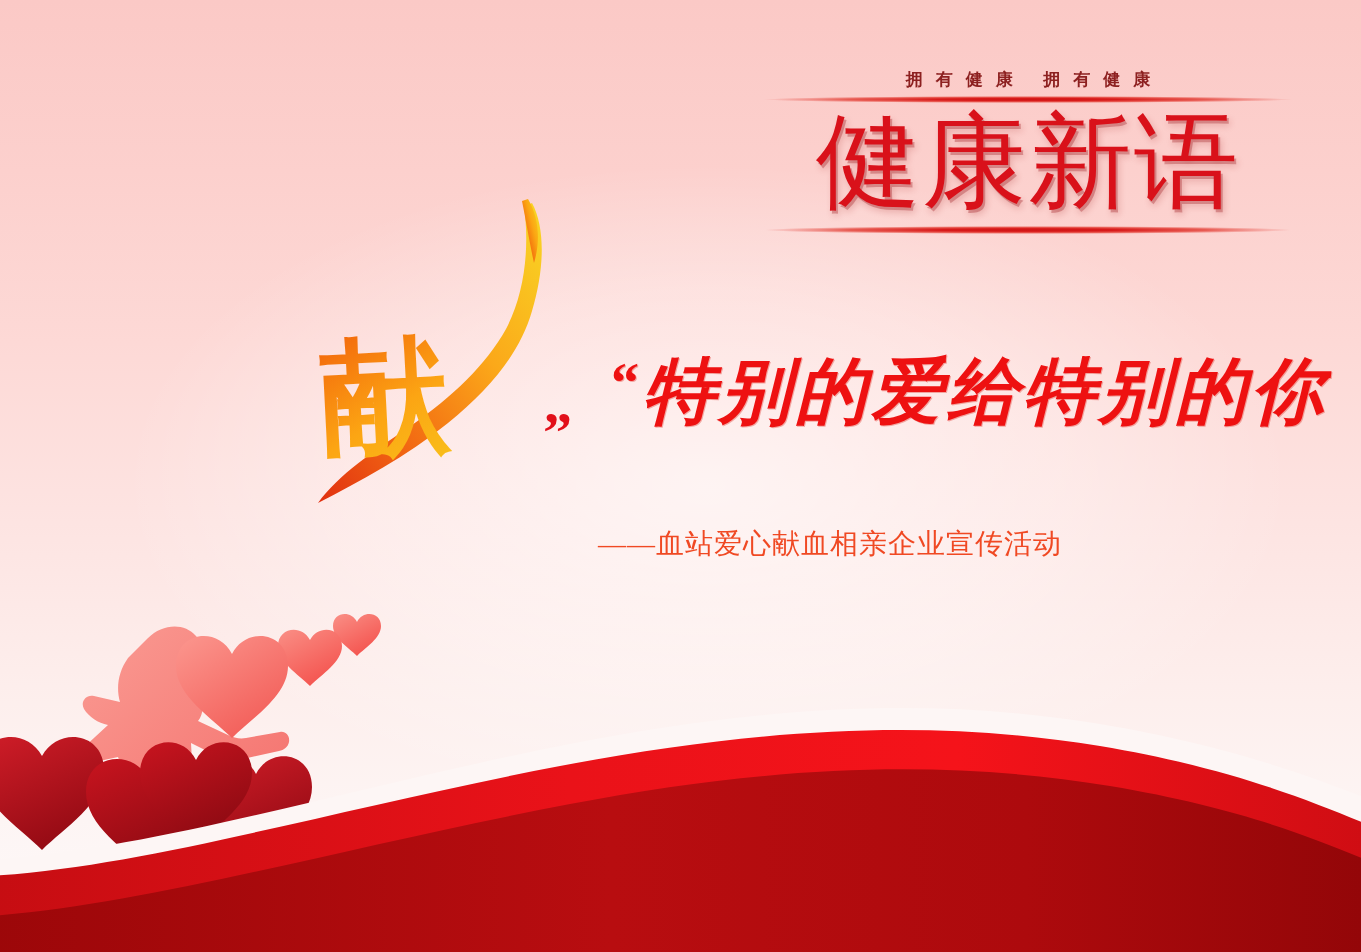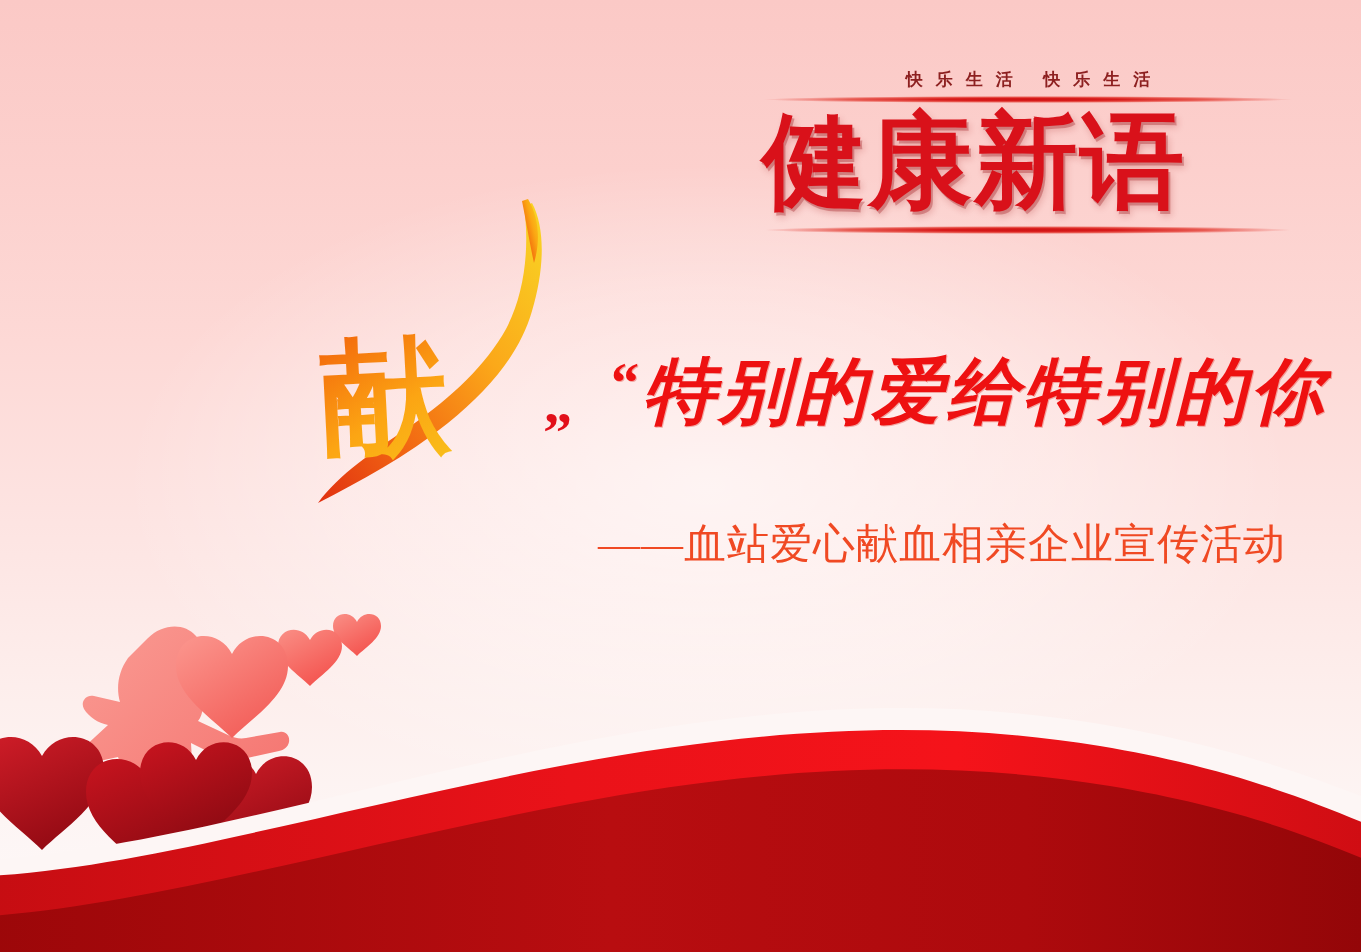--- a/index.html
+++ b/index.html
@@ -69,25 +69,25 @@
         #cf1414 0%, #d81a1a 34%, #e85a52 68%, rgba(240,150,145,0) 100%);
   }
   .rule-top { top: 34px; }
   .rule-bottom { top: 164px; height: 8px; }
 
   .masthead-title {
     position: absolute;
     left: 0;
     top: 44px;
     width: 532px;
-    text-align: left;
+    text-align: center;
     font-family: "Liberation Serif", "DejaVu Serif", serif;
     font-size: 104px;
     line-height: 112px;
-    font-weight: 700;
+    font-weight: 400;
     color: #d9111a;
     letter-spacing: 2px;
     white-space: nowrap;
     text-shadow: 2px 3px 0 rgba(150,10,15,0.30),
                  3px 5px 7px rgba(160,20,20,0.22);
   }
 
   
   .xianxue-art {
     position: absolute;
@@ -159,21 +159,21 @@
     color: #e2101a;
   }
 
   
   .subtitle {
     position: absolute;
     left: 598px;
     top: 516px;
     width: 700px;
     font-family: "Liberation Serif", "DejaVu Serif", serif;
-    font-size: 42px;
+    font-size: 28px;
     line-height: 56px;
     font-weight: 400;
     color: #f04923;
     letter-spacing: 1px;
     white-space: nowrap;
   }
 
   
   .deco {
     position: absolute;
@@ -185,21 +185,21 @@
   .deco svg { display: block; width: 1361px; height: 392px; }
 </style>
 </head>
 <body>
 
 <div id="poster">
 
   <div class="bg-glow"></div>
 
   <div class="masthead">
-    <div class="masthead-tagline">快乐生活 快乐生活</div>
+    <div class="masthead-tagline">拥有健康 拥有健康</div>
     <div class="rule rule-top"></div>
     <div class="masthead-title">健康新语</div>
     <div class="rule rule-bottom"></div>
   </div>
 
   <div class="xianxue-art">
     <svg viewBox="0 0 300 340" xmlns="http://www.w3.org/2000/svg">
       <defs>
         <linearGradient id="brushGrad" x1="0%" y1="100%" x2="100%" y2="0%">
           <stop offset="0%" stop-color="#e02a0a"></stop>

